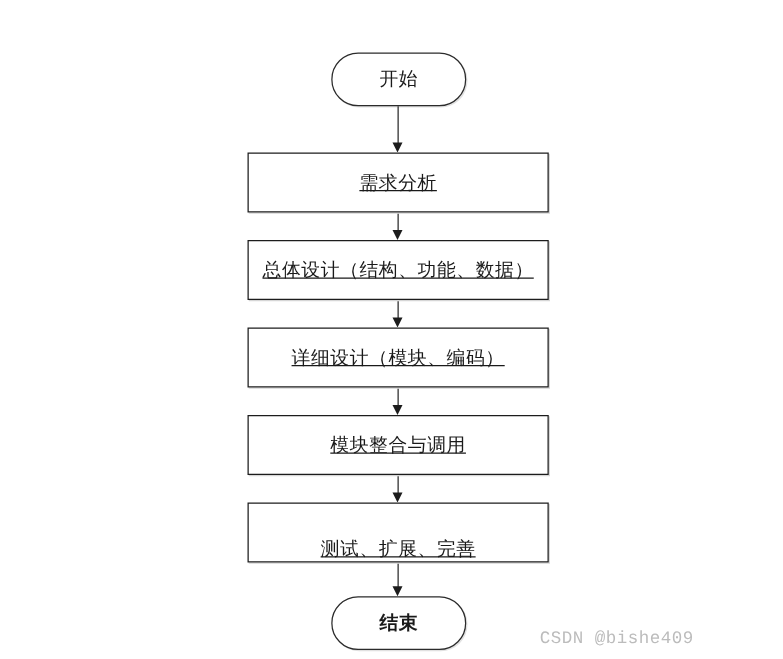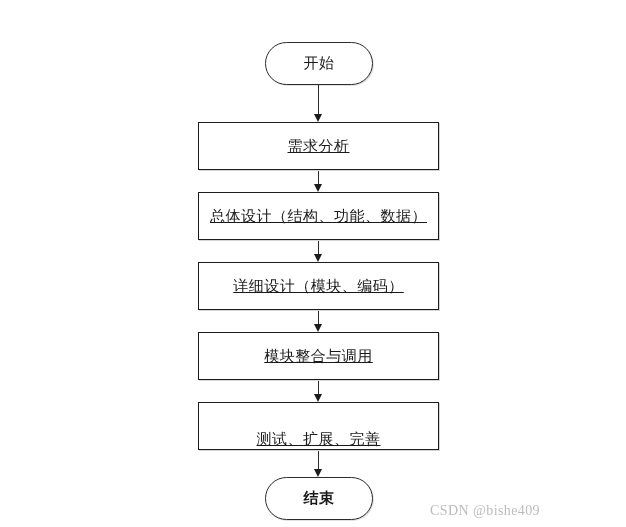--- a/index.html
+++ b/index.html
@@ -10,20 +10,21 @@
   }
   body {
     font-family: "Liberation Sans", "DejaVu Sans", sans-serif;
   }
   #canvas {
     position: relative;
     width: 556px;
     height: 527px;
     background: #ffffff;
     overflow: hidden;
+    padding-left: 15px;
   }
 
   
   .node {
     position: absolute;
     box-sizing: border-box;
     background: #ffffff;
     display: flex;
     align-items: center;
     justify-content: center;
@@ -77,21 +78,21 @@
   }
 
   
   #watermark {
     position: absolute;
     right: 16px;
     bottom: 8px;
     font-size: 14px;
     color: #bcbcbc;
     letter-spacing: 0.4px;
-    font-family: Liberation Serif, serif;
+    font-family: Liberation Mono, monospace;
     user-select: none;
   }
 </style>
 </head>
 <body>
 
 <div id="canvas">
 
   <div class="node terminator" style="top:42px;">
     <span>开始</span>

